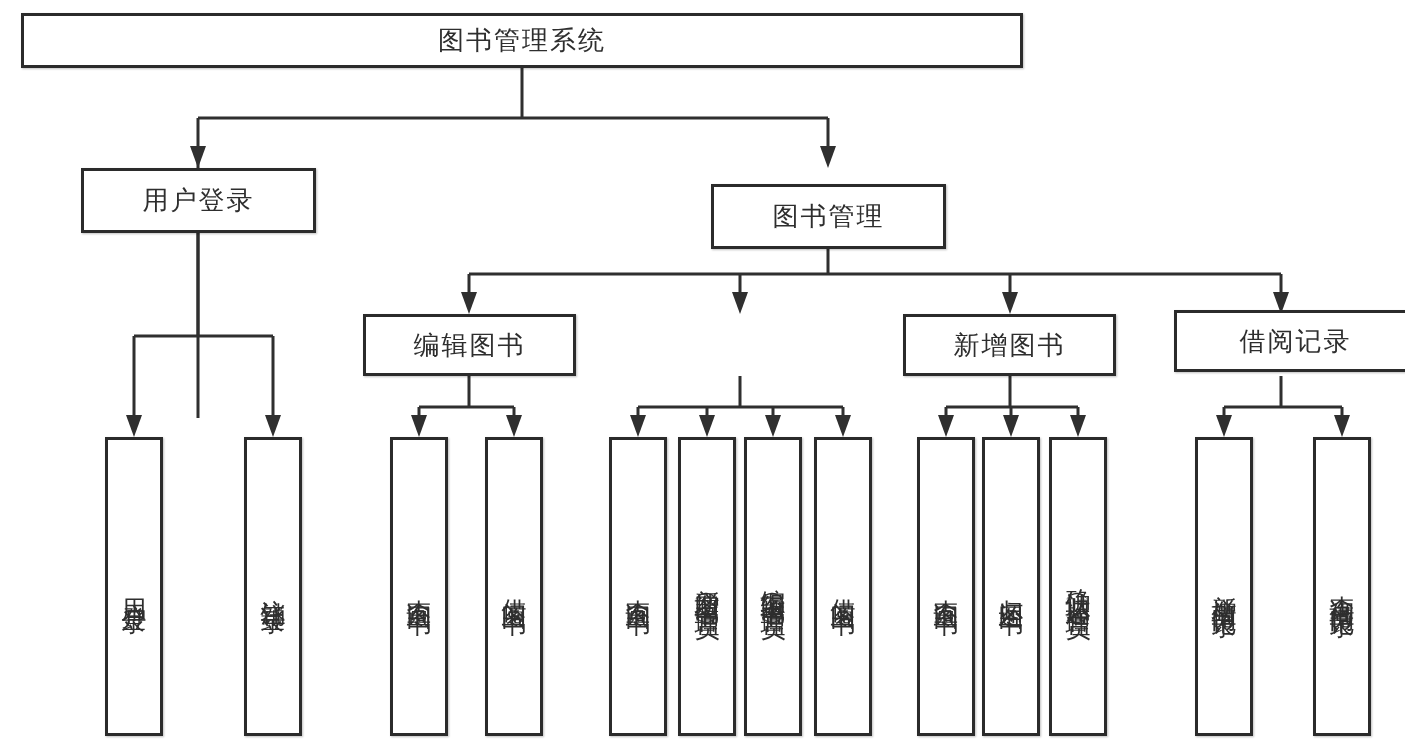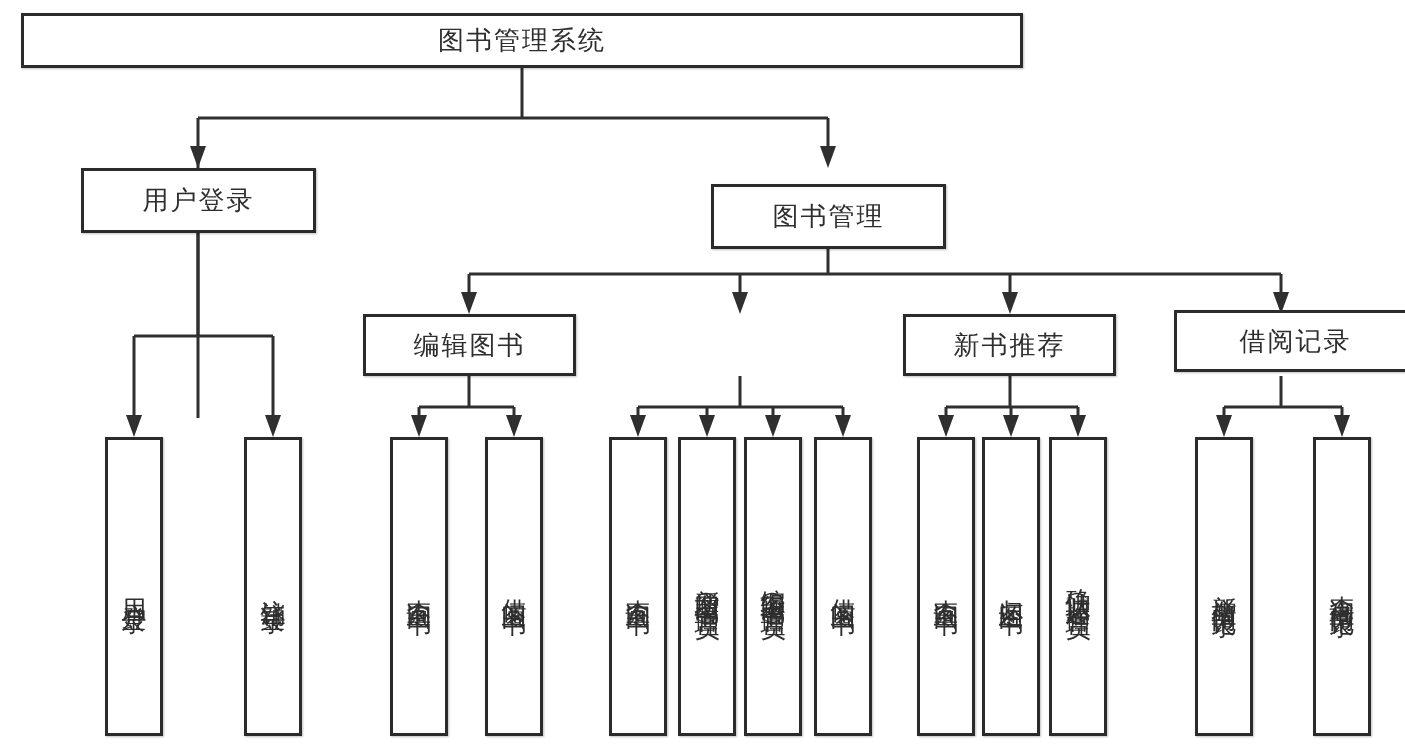--- a/index.html
+++ b/index.html
@@ -76,21 +76,21 @@
     <span class="h-label">用户登录</span>
   </div>
   <div class="box" style="left:711px;top:184px;width:235px;height:65px">
     <span class="h-label">图书管理</span>
   </div>
 
   <div class="box" style="left:363px;top:314px;width:213px;height:62px">
     <span class="h-label">编辑图书</span>
   </div>
   <div class="box" style="left:903px;top:314px;width:213px;height:62px">
-    <span class="h-label">新书推荐</span>
+    <span class="h-label">新增图书</span>
   </div>
   <div class="box" style="left:1174px;top:310px;width:243px;height:62px">
     <span class="h-label">借阅记录</span>
   </div>
 
   <div class="box" style="left:105px;top:437px;width:58px;height:299px">
     <span class="v-label">用户登录</span>
   </div>
   <div class="box" style="left:244px;top:437px;width:58px;height:299px">
     <span class="v-label">注销登录</span>

